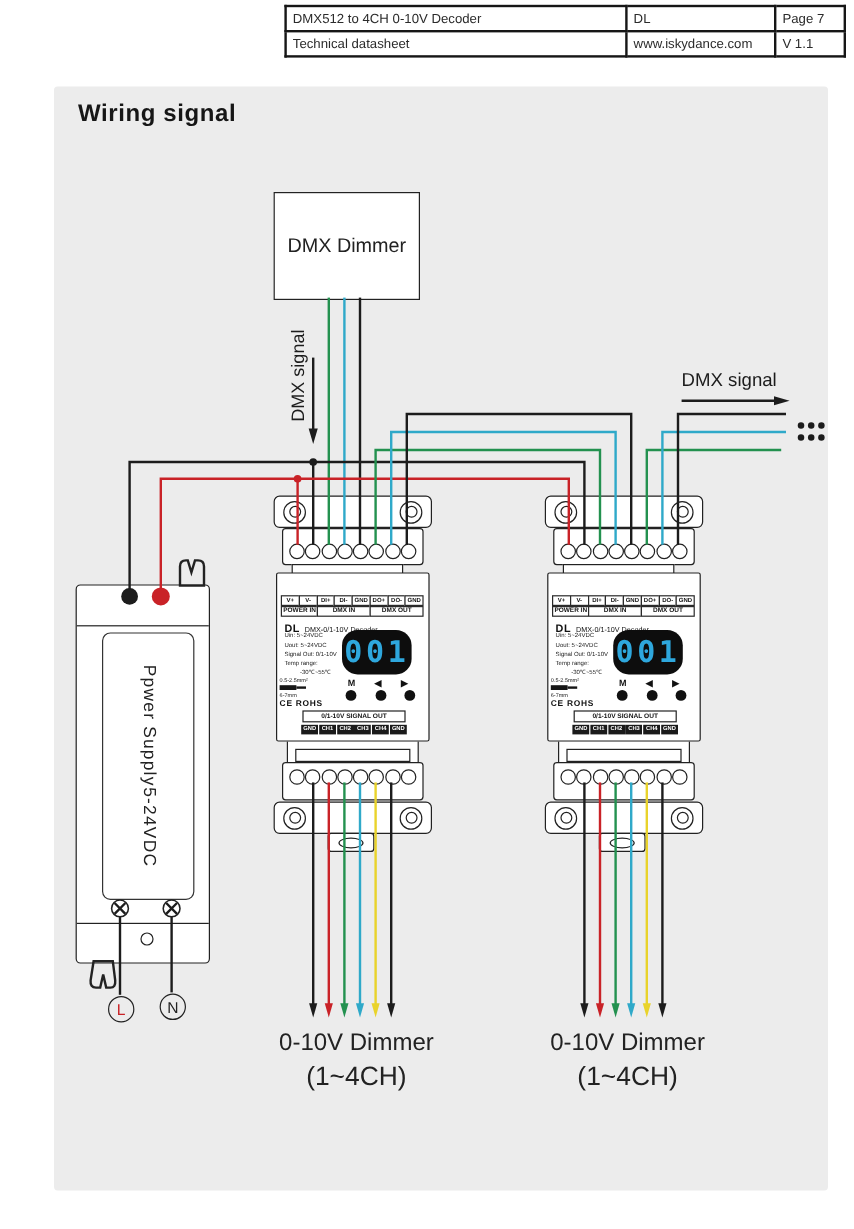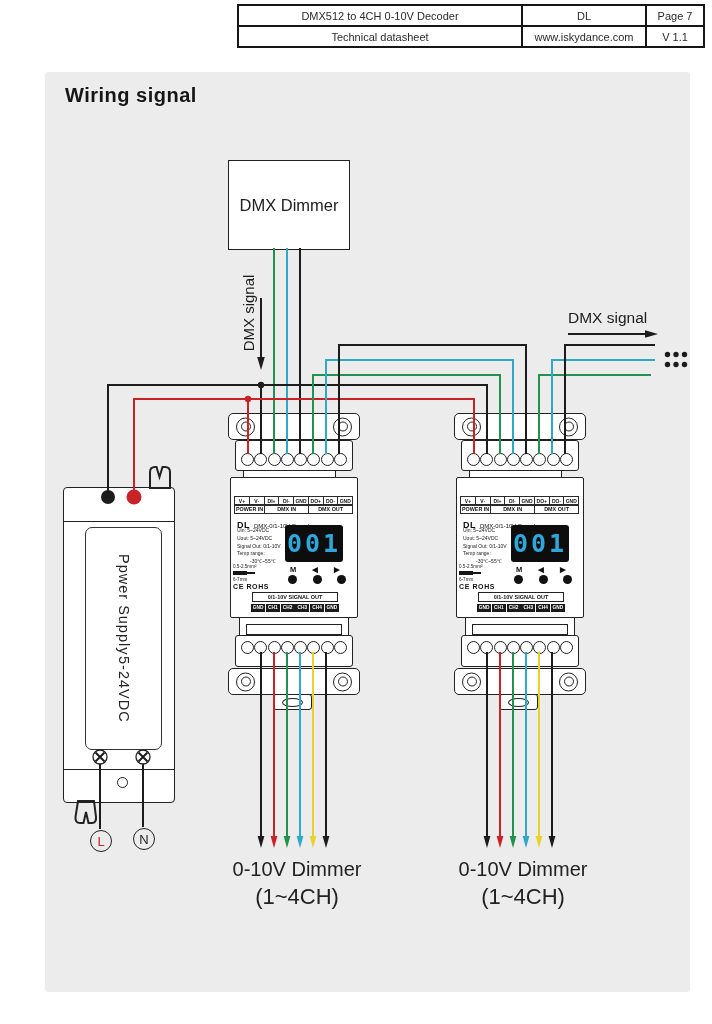--- a/index.html
+++ b/index.html
@@ -1,21 +1,21 @@
 <!DOCTYPE html>
 <html><head>
 <meta charset="utf-8">
 <style>
   html,body{margin:0;padding:0;background:#fff;}
   .page{position:relative;width:712px;height:1024px;background:#fff;overflow:hidden;
         font-family:"Liberation Sans",sans-serif;color:#1d1d1d;}
 
   
   .hdr{position:absolute;left:237px;top:4px;border-collapse:collapse;background:#fff;}
-  .hdr td{border:2px solid #161616;height:19px;text-align:center;vertical-align:middle;
+  .hdr td{border:2px solid #161616;height:19px;text-align:left;vertical-align:middle;
           font-size:11px;color:#2b2b2b;padding:0 5px;}
   .hdr .c1{width:272px}.hdr .c2{width:112px}.hdr .c3{width:46px}
 
   
   .panel{position:absolute;left:45px;top:72px;width:645px;height:920px;background:#ececec;border-radius:3px;}
   .diagram-title{position:absolute;left:65px;top:84px;font-size:20px;font-weight:bold;color:#161616;letter-spacing:0.5px;}
 
   
   .master{position:absolute;left:228px;top:160px;width:120px;height:88px;background:#fff;
           border:1.5px solid #222;display:flex;align-items:center;justify-content:center;font-size:16.5px;color:#222;}
@@ -78,21 +78,21 @@
   .tgroups{position:absolute;left:7px;top:91.5px;width:118px;height:9px;display:flex;}
   .gcell{border:0.8px solid #2a2a2a;margin-left:-0.8px;background:#fff;font-size:5.4px;font-weight:bold;
          display:flex;align-items:center;justify-content:center;color:#111;}
   .gcell.g2{width:30px}.gcell.g3{width:44.5px}
   .brandline{position:absolute;left:9px;top:101px;white-space:nowrap;}
   .brand-dl{font-size:9px;font-weight:bold;letter-spacing:0.5px;color:#111;}
   .brand-model{font-size:6px;margin-left:4px;color:#111;}
   .specs{position:absolute;left:9px;top:114px;}
   .specline{font-size:5px;line-height:7.8px;white-space:nowrap;color:#222;}
   .specline:last-child{padding-left:13px;}
-  .display{position:absolute;left:57px;top:112px;width:58px;height:37px;background:#0d0d0d;border-radius:3px;
+  .display{position:absolute;left:57px;top:112px;width:58px;height:37px;background:#0d0d0d;border-radius:13px;
            display:flex;align-items:center;justify-content:center;}
   .display span{font-family:"DejaVu Sans Mono",monospace;font-size:25px;font-weight:bold;color:#2ea7dd;letter-spacing:3px;}
   .btnlabels{position:absolute;left:57px;top:152px;width:58px;display:flex;justify-content:space-between;padding:0 1px;}
   .btnlabels span{width:14px;text-align:center;font-size:7.5px;font-weight:bold;color:#111;}
   .btns{position:absolute;left:57px;top:162px;width:58px;display:flex;justify-content:space-between;padding:0 3px;}
   .btn{width:9px;height:9px;border-radius:50%;background:#111;}
   .gauge{position:absolute;left:5px;top:151px;font-size:4.6px;color:#222;}
   .gauge-icon{position:absolute;left:5px;top:158px;width:14px;height:4px;background:#161616;}
   .gauge-icon::after{content:"";position:absolute;left:14px;top:1px;width:8px;height:1.6px;background:#161616;}
   .striplen{position:absolute;left:5px;top:164px;font-size:4.6px;color:#222;}

